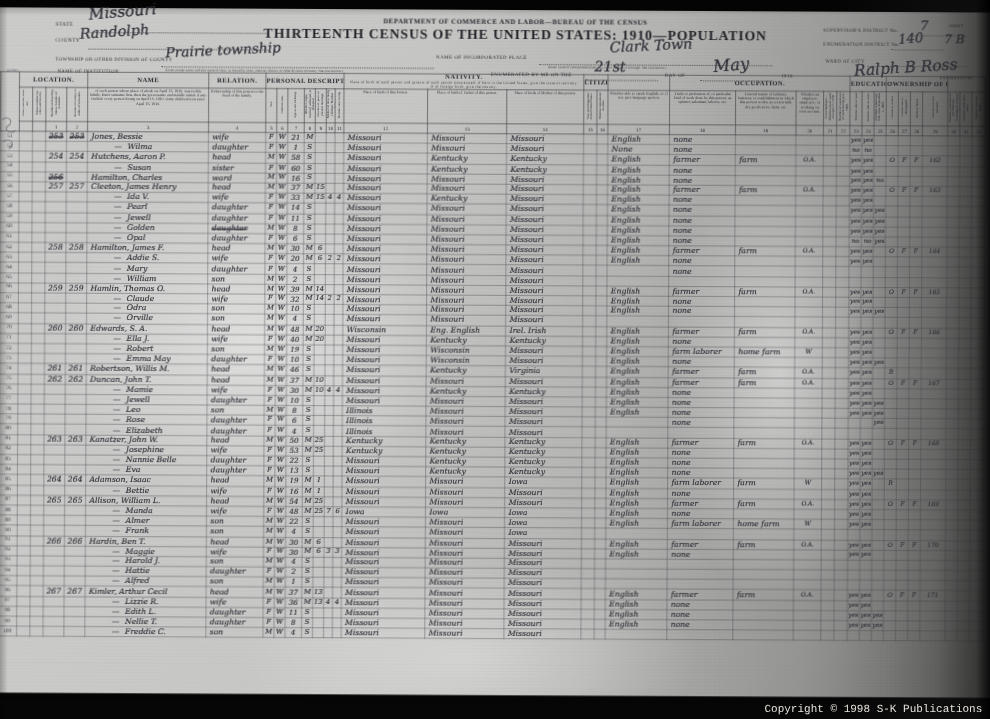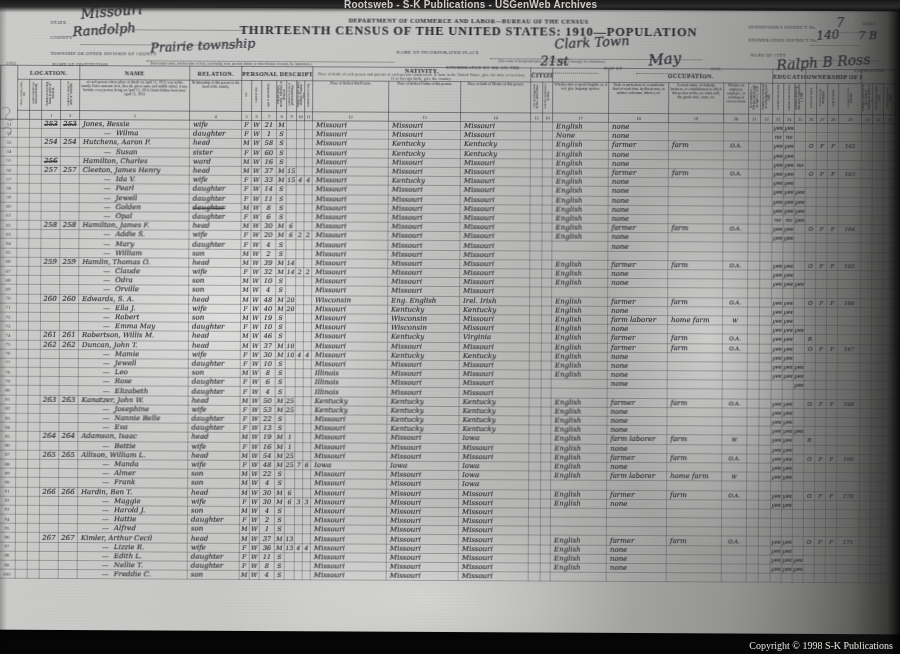--- a/index.html
+++ b/index.html
@@ -18,21 +18,21 @@
                repeating-linear-gradient(90deg, rgba(255,255,255,.02) 0 1px, transparent 1px 4px);}
   .vignette{position:absolute;inset:0;pointer-events:none;z-index:4;
     background:
       linear-gradient(90deg, rgba(0,0,0,.25) 0px, rgba(0,0,0,0) 7px),
       linear-gradient(270deg, rgba(0,0,0,.88) 0px, rgba(20,20,20,.5) 13px, rgba(40,40,40,.22) 48px, rgba(60,60,60,.08) 95px, transparent 140px),
       linear-gradient(180deg, rgba(0,0,0,.35) 0px, transparent 14px);}
   .topband{position:absolute;top:0;left:0;right:0;height:12px;z-index:5;
     background:linear-gradient(180deg,#181818 0%,#2c2c2c 55%,rgba(44,44,44,0) 100%);}
   .wm-top{position:absolute;left:344px;top:-1px;font-family:"Liberation Sans",sans-serif;
     font-size:10px;font-weight:bold;color:#cfcac4;letter-spacing:.2px;}
-  .wm-bottom{position:absolute;right:7px;bottom:3px;z-index:6;font-family:Liberation Serif, serif;
+  .wm-bottom{position:absolute;right:7px;bottom:3px;z-index:6;font-family:Liberation Mono, monospace;
     font-size:10px;color:#e6e2dc;}
   
   .form-header{position:relative;height:58px;color:#25252b;}
   .lbl{position:absolute;font-size:4.8px;letter-spacing:.4px;color:#2c2c32;white-space:nowrap;}
   .tiny{position:absolute;font-size:3.2px;color:#44444a;white-space:nowrap;}
   .rule{position:absolute;height:1px;border-bottom:1px dotted #5a5a5e;}
   .hwb{position:absolute;font-family:"DejaVu Serif",serif;font-style:italic;color:#33333c;
     white-space:nowrap;text-shadow:0 0 .6px rgba(50,50,60,.8);}
   .dept{position:absolute;left:230px;top:8px;width:480px;text-align:center;font-size:6.2px;
     font-weight:bold;letter-spacing:.5px;}
@@ -2165,18 +2165,15 @@
             <td class="hw c-df"></td>
           </tr>
         </tbody>
     </table>
 
     <div class="grain"></div>
   </div>
 
   <div class="vignette"></div>
 
-  <div class="topband">
-    <span class="wm-top">Rootsweb - S-K Publications - USGenWeb Archives</span>
-  </div>
 
   <span class="wm-bottom">Copyright © 1998 S-K Publications</span>
 </div>
 
 </body></html>

